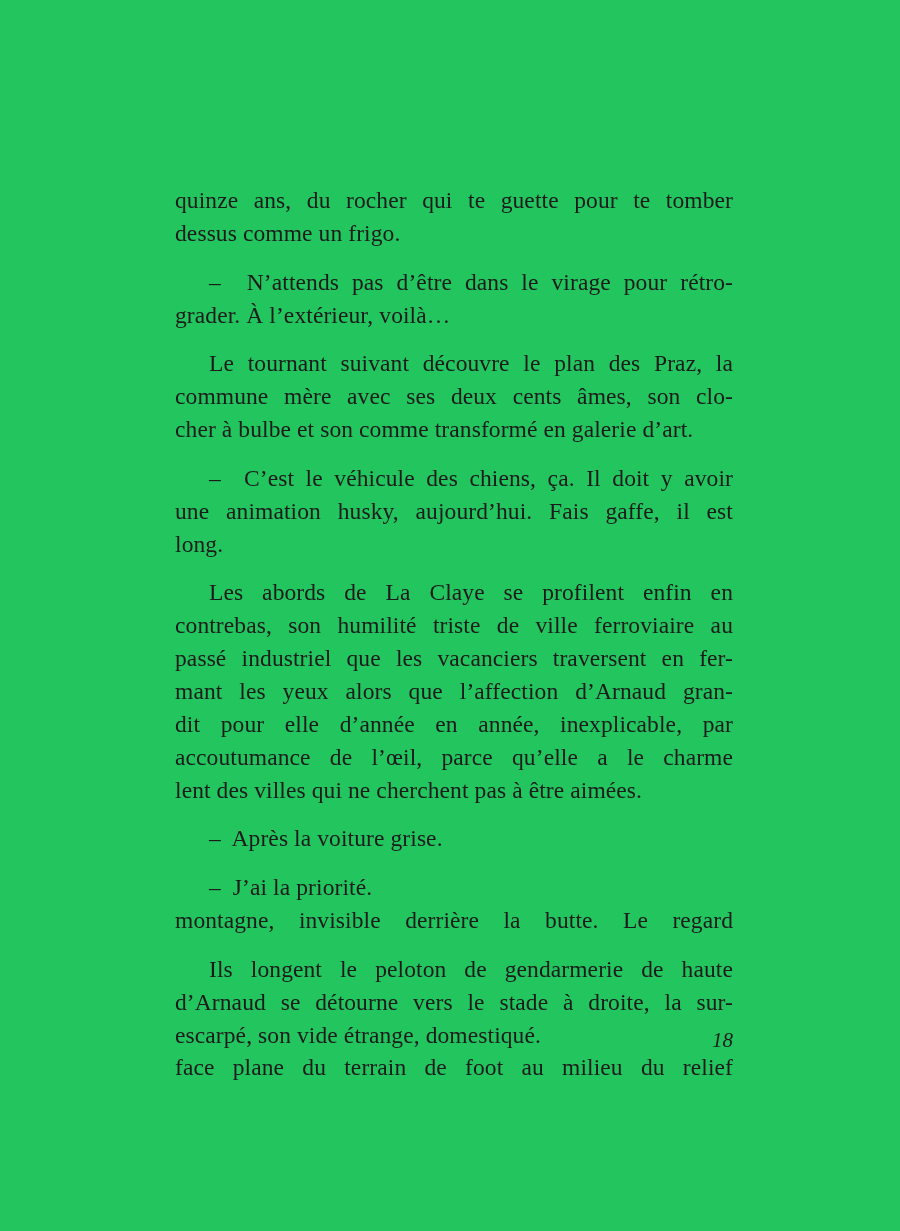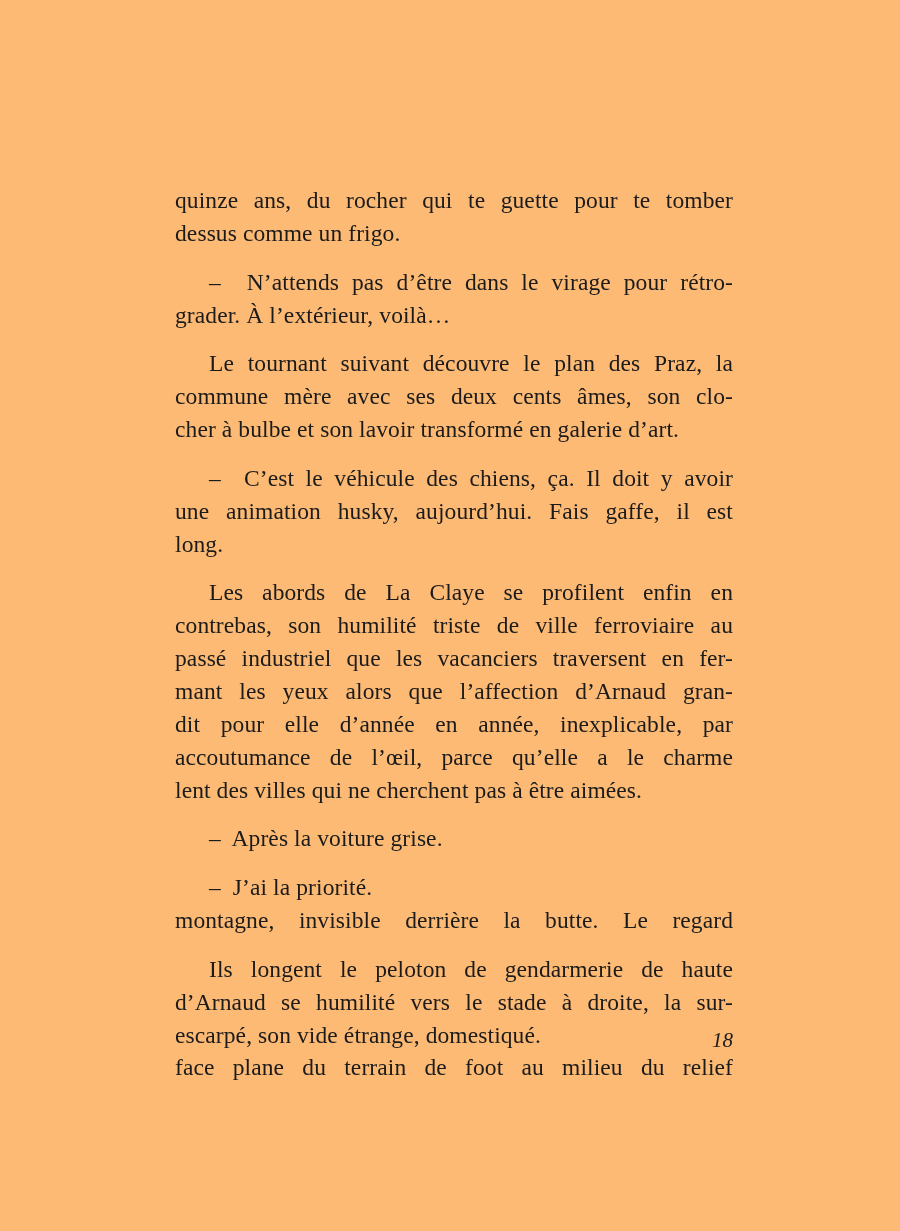--- a/index.html
+++ b/index.html
@@ -10,21 +10,21 @@
     width: 900px;
     height: 1231px;
     background: #ffffff;
     position: relative;
     overflow: hidden;
     font-family: "Liberation Serif", serif;
   }
   .page {
     position: absolute;
     inset: 0;
-    background: #fdba74;
+    background: #22c55e;
   }
   .text-block {
     position: absolute;
     left: 175px;
     top: 184px;
     width: 558px;
     font-size: 23.5px;
     line-height: 32.85px;
     color: #1b1b1b;
     letter-spacing: 0.1px;
@@ -59,33 +59,33 @@
 <body>
 
 <div class="page">
   <div class="text-block">
       <div class="line">quinze ans, du rocher qui te guette pour te tomber</div>
       <div class="line last">dessus comme un frigo.</div>
       <div class="line indent">–&nbsp; N’attends pas d’être dans le virage pour rétro-</div>
       <div class="line last">grader. À l’extérieur, voilà…</div>
       <div class="line indent">Le tournant suivant découvre le plan des Praz, la</div>
       <div class="line">commune mère avec ses deux cents âmes, son clo-</div>
-      <div class="line last">cher à bulbe et son lavoir transformé en galerie d’art.</div>
+      <div class="line last">cher à bulbe et son comme transformé en galerie d’art.</div>
       <div class="line indent">–&nbsp; C’est le véhicule des chiens, ça. Il doit y avoir</div>
       <div class="line">une animation husky, aujourd’hui. Fais gaffe, il est</div>
       <div class="line last">long.</div>
       <div class="line indent">Les abords de La Claye se profilent enfin en</div>
       <div class="line">contrebas, son humilité triste de ville ferroviaire au</div>
       <div class="line">passé industriel que les vacanciers traversent en fer-</div>
       <div class="line">mant les yeux alors que l’affection d’Arnaud gran-</div>
       <div class="line">dit pour elle d’année en année, inexplicable, par</div>
       <div class="line">accoutumance de l’œil, parce qu’elle a le charme</div>
       <div class="line last">lent des villes qui ne cherchent pas à être aimées.</div>
       <div class="line indent last">–&nbsp; Après la voiture grise.</div>
       <div class="line indent last">–&nbsp; J’ai la priorité.</div>
       <div class="line">montagne, invisible derrière la butte. Le regard</div>
       <div class="line indent">Ils longent le peloton de gendarmerie de haute</div>
-      <div class="line">d’Arnaud se humilité vers le stade à droite, la sur-</div>
+      <div class="line">d’Arnaud se détourne vers le stade à droite, la sur-</div>
       <div class="line last">escarpé, son vide étrange, domestiqué.</div>
       <div class="line">face plane du terrain de foot au milieu du relief</div>
     </div>
   <div class="page-number">18</div>
 </div>
 
 </body></html>

